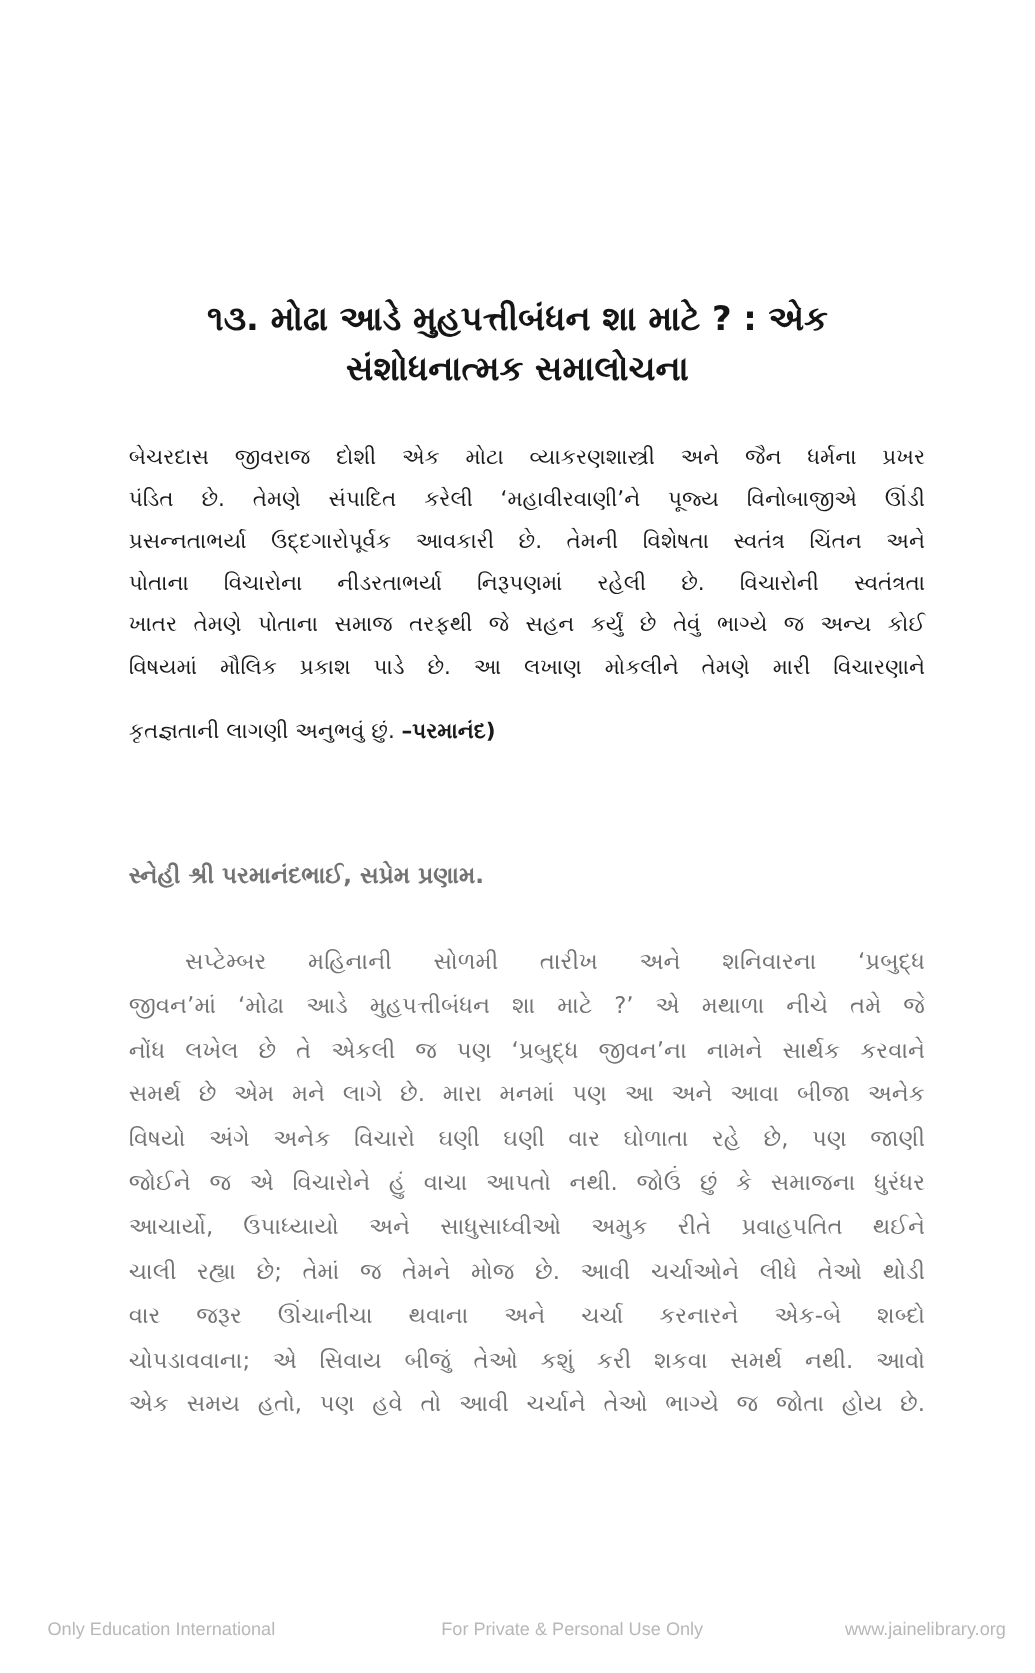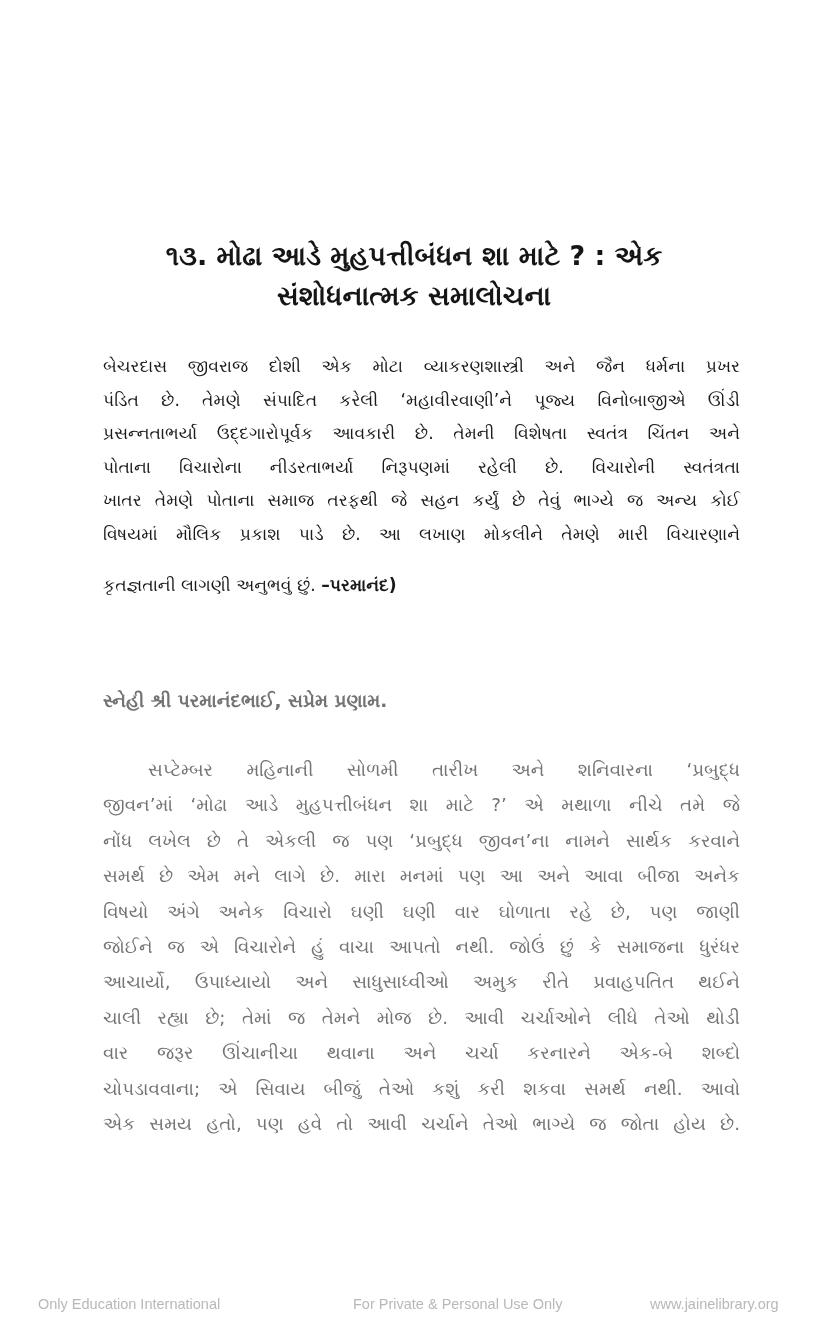--- a/index.html
+++ b/index.html
@@ -86,21 +86,21 @@
       left: 0;
       width: 828px;
       height: 22px;
       font-family: "Liberation Sans", sans-serif;
       font-size: 14.5px;
       color: #b8b8b8;
     }
     .footer span { position: absolute; top: 0; white-space: nowrap; }
     .footer .f-left { left: 38px; }
     .footer .f-center { left: 327px; margin-left: 26px; }
-    .footer .f-right { left: 650px; }
+    .footer .f-right { left: 676px; }
   </style>
 </head>
 <body>
 
 <div class="page">
 
   <h1 class="title" style="margin:0;">
     <span class="line">૧૩. મોઢા આડે મુહપત્તીબંધન શા માટે ? : એક</span>
     <span class="line">સંશોધનાત્મક સમાલોચના</span>
   </h1>

